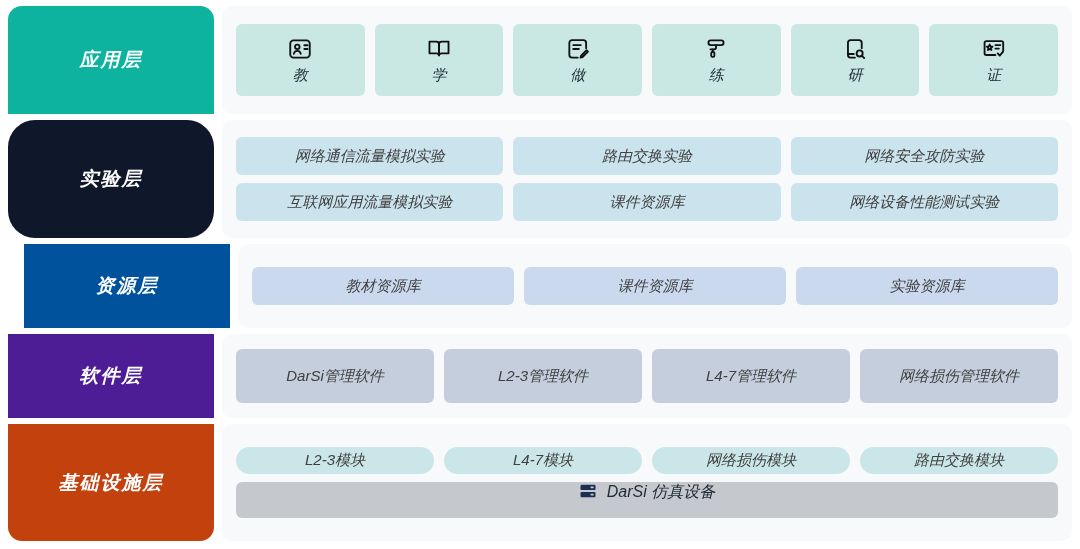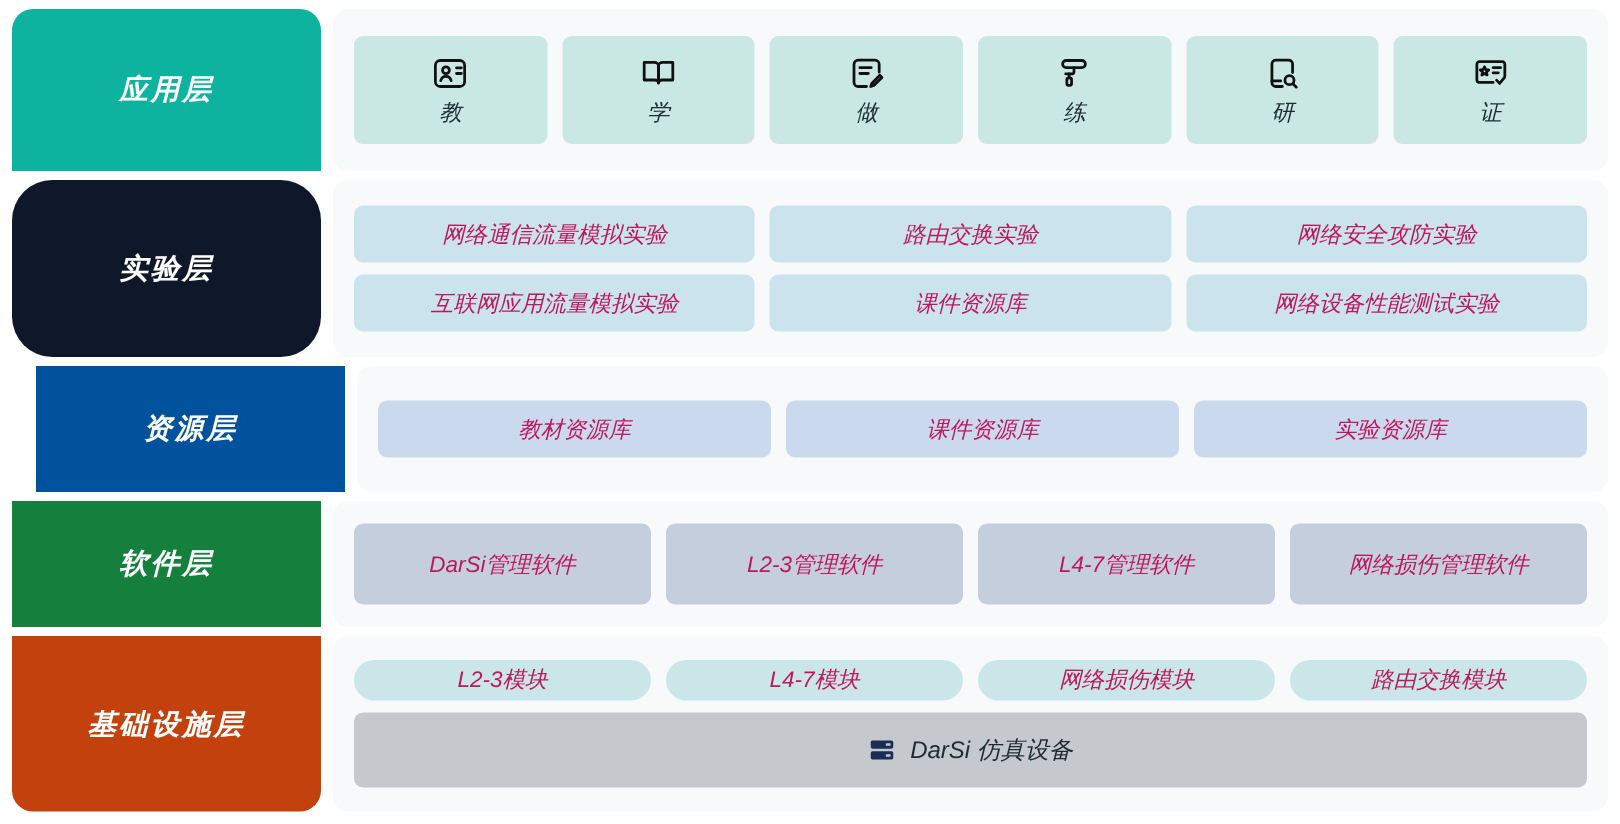--- a/index.html
+++ b/index.html
@@ -52,21 +52,21 @@
   .cards{
     display:flex;
     gap:10px;
     width:100%;
   }
   .card{
     flex:1 1 0;
     display:flex;align-items:center;justify-content:center;
     border-radius:6px;
     box-sizing:border-box;
-    color:#be185d;
+    color:#404040;
     font-size:15px;
     text-align:center;
     height:36px;
   }
 
   
   .row-app{height:108px;}
   .row-app .layer-label{background:#0DB39E;}
   .row-app .panel{padding:10px 14px;}
   .app-cards{display:flex;gap:10px;width:100%;}
@@ -87,33 +87,33 @@
   .row-exp .layer-label{background:#0f172a;border-radius:27px;}
   .row-exp .card{background:#CBE3EC;height:38px;}
 
   
   .row-res{height:84px;margin-left:16px;}
   .row-res .layer-label{background:#00529C;}
   .row-res .card{background:#CBD9EF;height:38px;}
 
   
   .row-sw{height:84px;}
-  .row-sw .layer-label{background:#15803d;}
+  .row-sw .layer-label{background:#4c1d95;}
   .row-sw .card{background:#C4CEDD;height:54px;}
 
   
   .row-infra{height:117px;}
   .row-infra .layer-label{background:#c2410c;text-align:center;}
   .row-infra .card{background:#CBE6E8;height:27px;border-radius:14px;}
   .device-bar{
     width:100%;
     background:#C5C8CC;
     border-radius:6px;
-    height:50px;
-    display:flex;align-items:center;justify-content:center;
+    height:36px;
+    display:flex;align-items:flex-start;justify-content:center;
     gap:10px;
     color:#1d2b33;
     font-size:16px;
   }
   .server-icon{width:18px;height:18px;display:block;}
 </style>
 </head>
 <body>
 
 <div class="arch">

